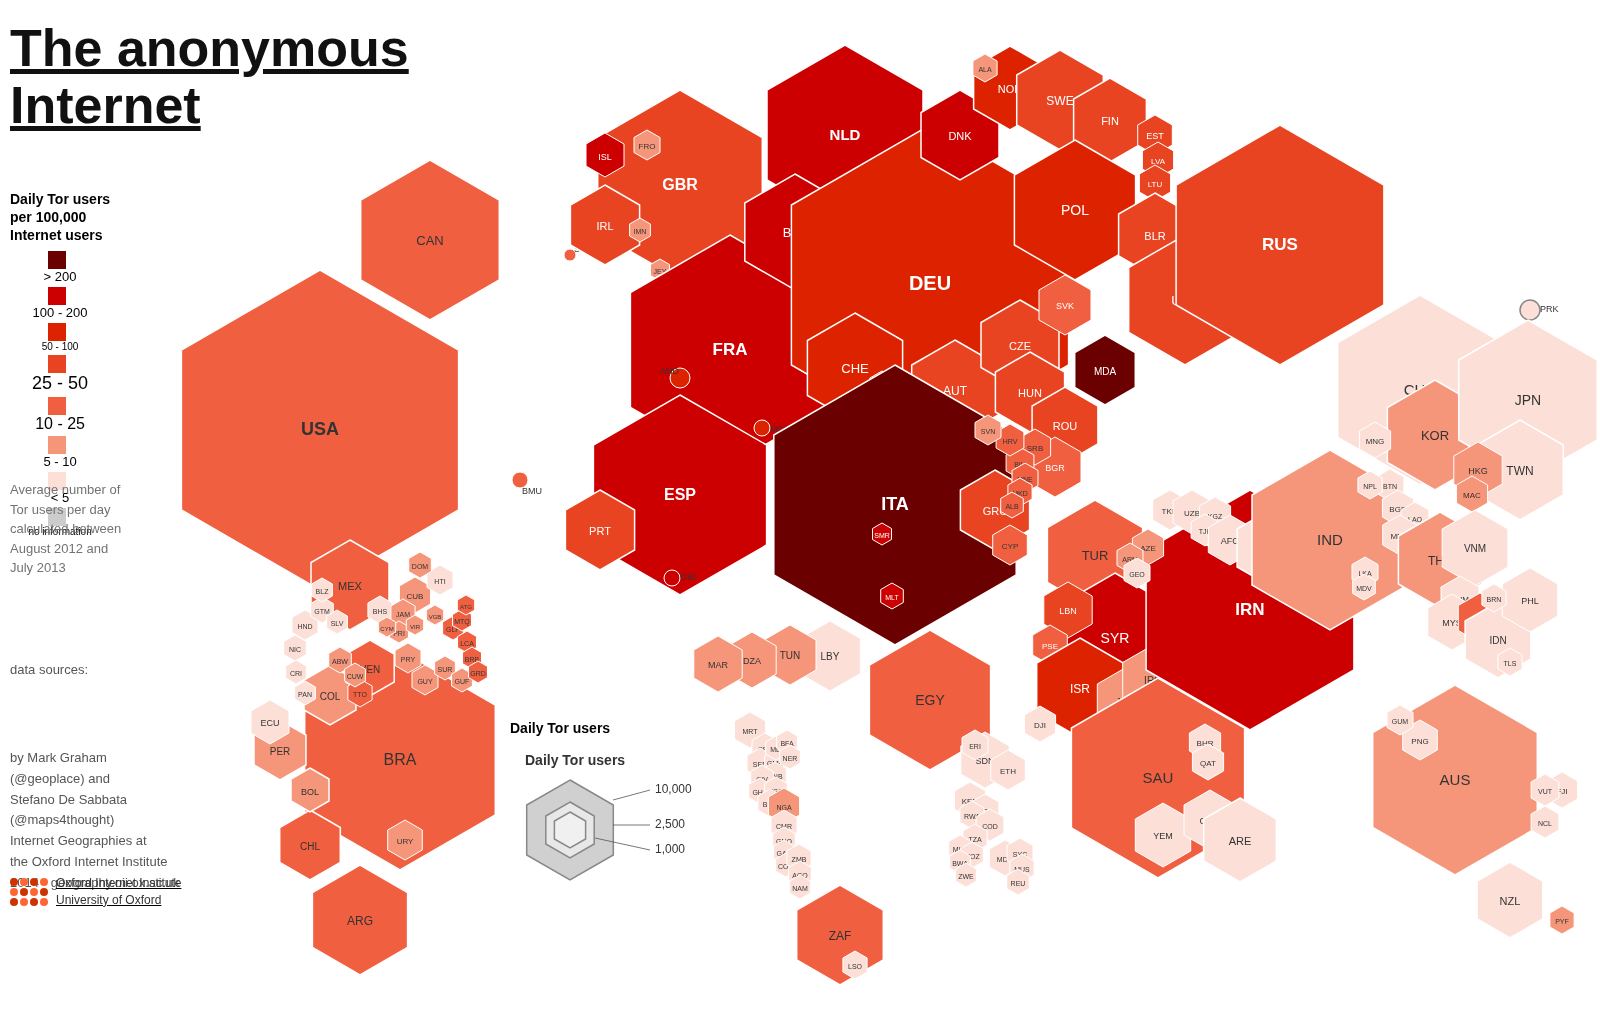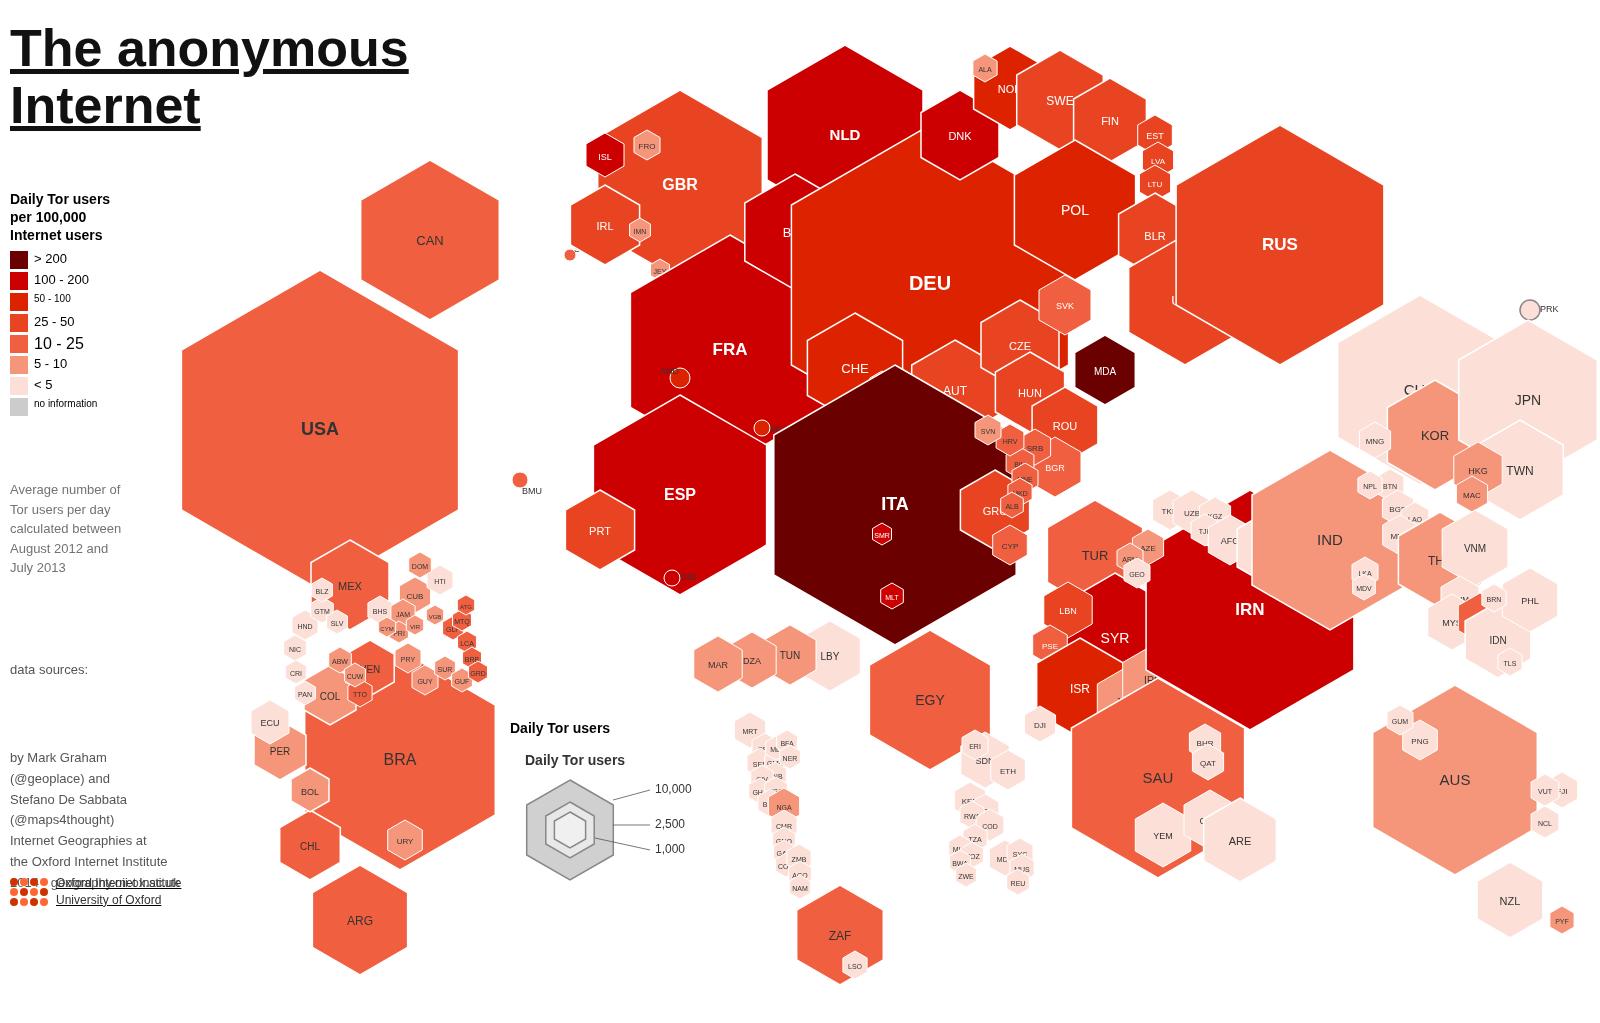--- a/index.html
+++ b/index.html
@@ -32,21 +32,23 @@
       font-size: 13px;
     }
     .legend-title {
       font-weight: bold;
       font-size: 14px;
       margin-bottom: 6px;
       line-height: 1.3;
     }
     .legend-item {
       display: flex;
+      align-items: center;
       margin-bottom: 3px;
+      flex-direction: column;
     }
     .legend-color {
       width: 18px;
       height: 18px;
       margin-right: 6px;
       flex-shrink: 0;
     }
 
     
     .info-text {
@@ -145,21 +147,21 @@
       <div class="legend-item">
         <div class="legend-color" style="background: rgb(204, 0, 0);"></div>
         <span style="font-size: 13px;">100 - 200</span>
       </div>
       <div class="legend-item">
         <div class="legend-color" style="background: rgb(221, 34, 0);"></div>
         <span style="font-size: 10px;">50 - 100</span>
       </div>
       <div class="legend-item">
         <div class="legend-color" style="background: rgb(232, 68, 34);"></div>
-        <span style="font-size: 13px;">25 - 50</span>
+        <span style="font-size: 18px;">25 - 50</span>
       </div>
       <div class="legend-item">
         <div class="legend-color" style="background: rgb(240, 96, 64);"></div>
         <span style="font-size: 16px;">10 - 25</span>
       </div>
       <div class="legend-item">
         <div class="legend-color" style="background: rgb(245, 149, 122);"></div>
         <span style="font-size: 13px;">5 - 10</span>
       </div>
       <div class="legend-item">

